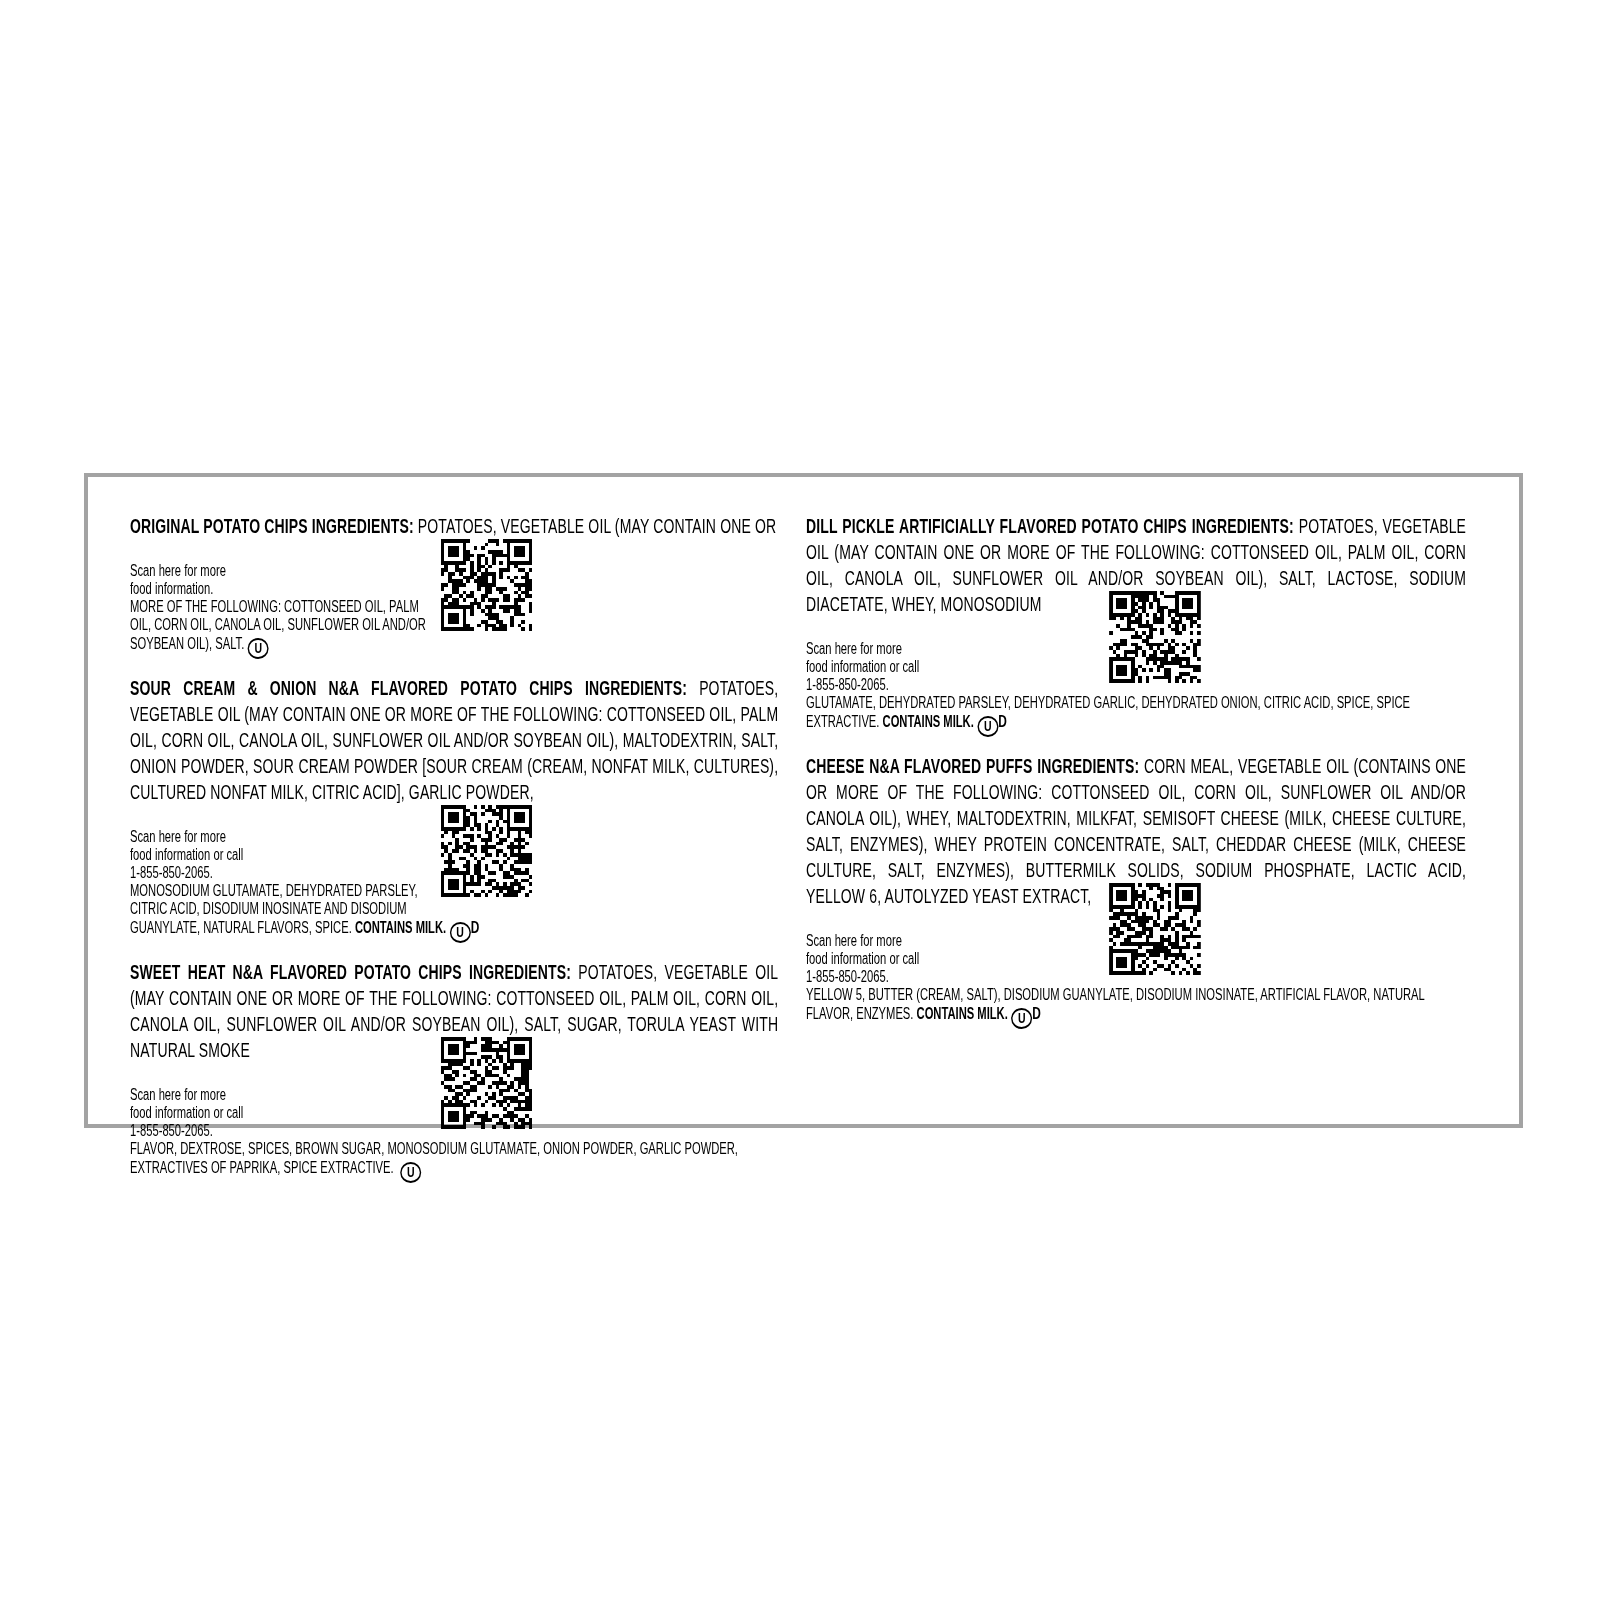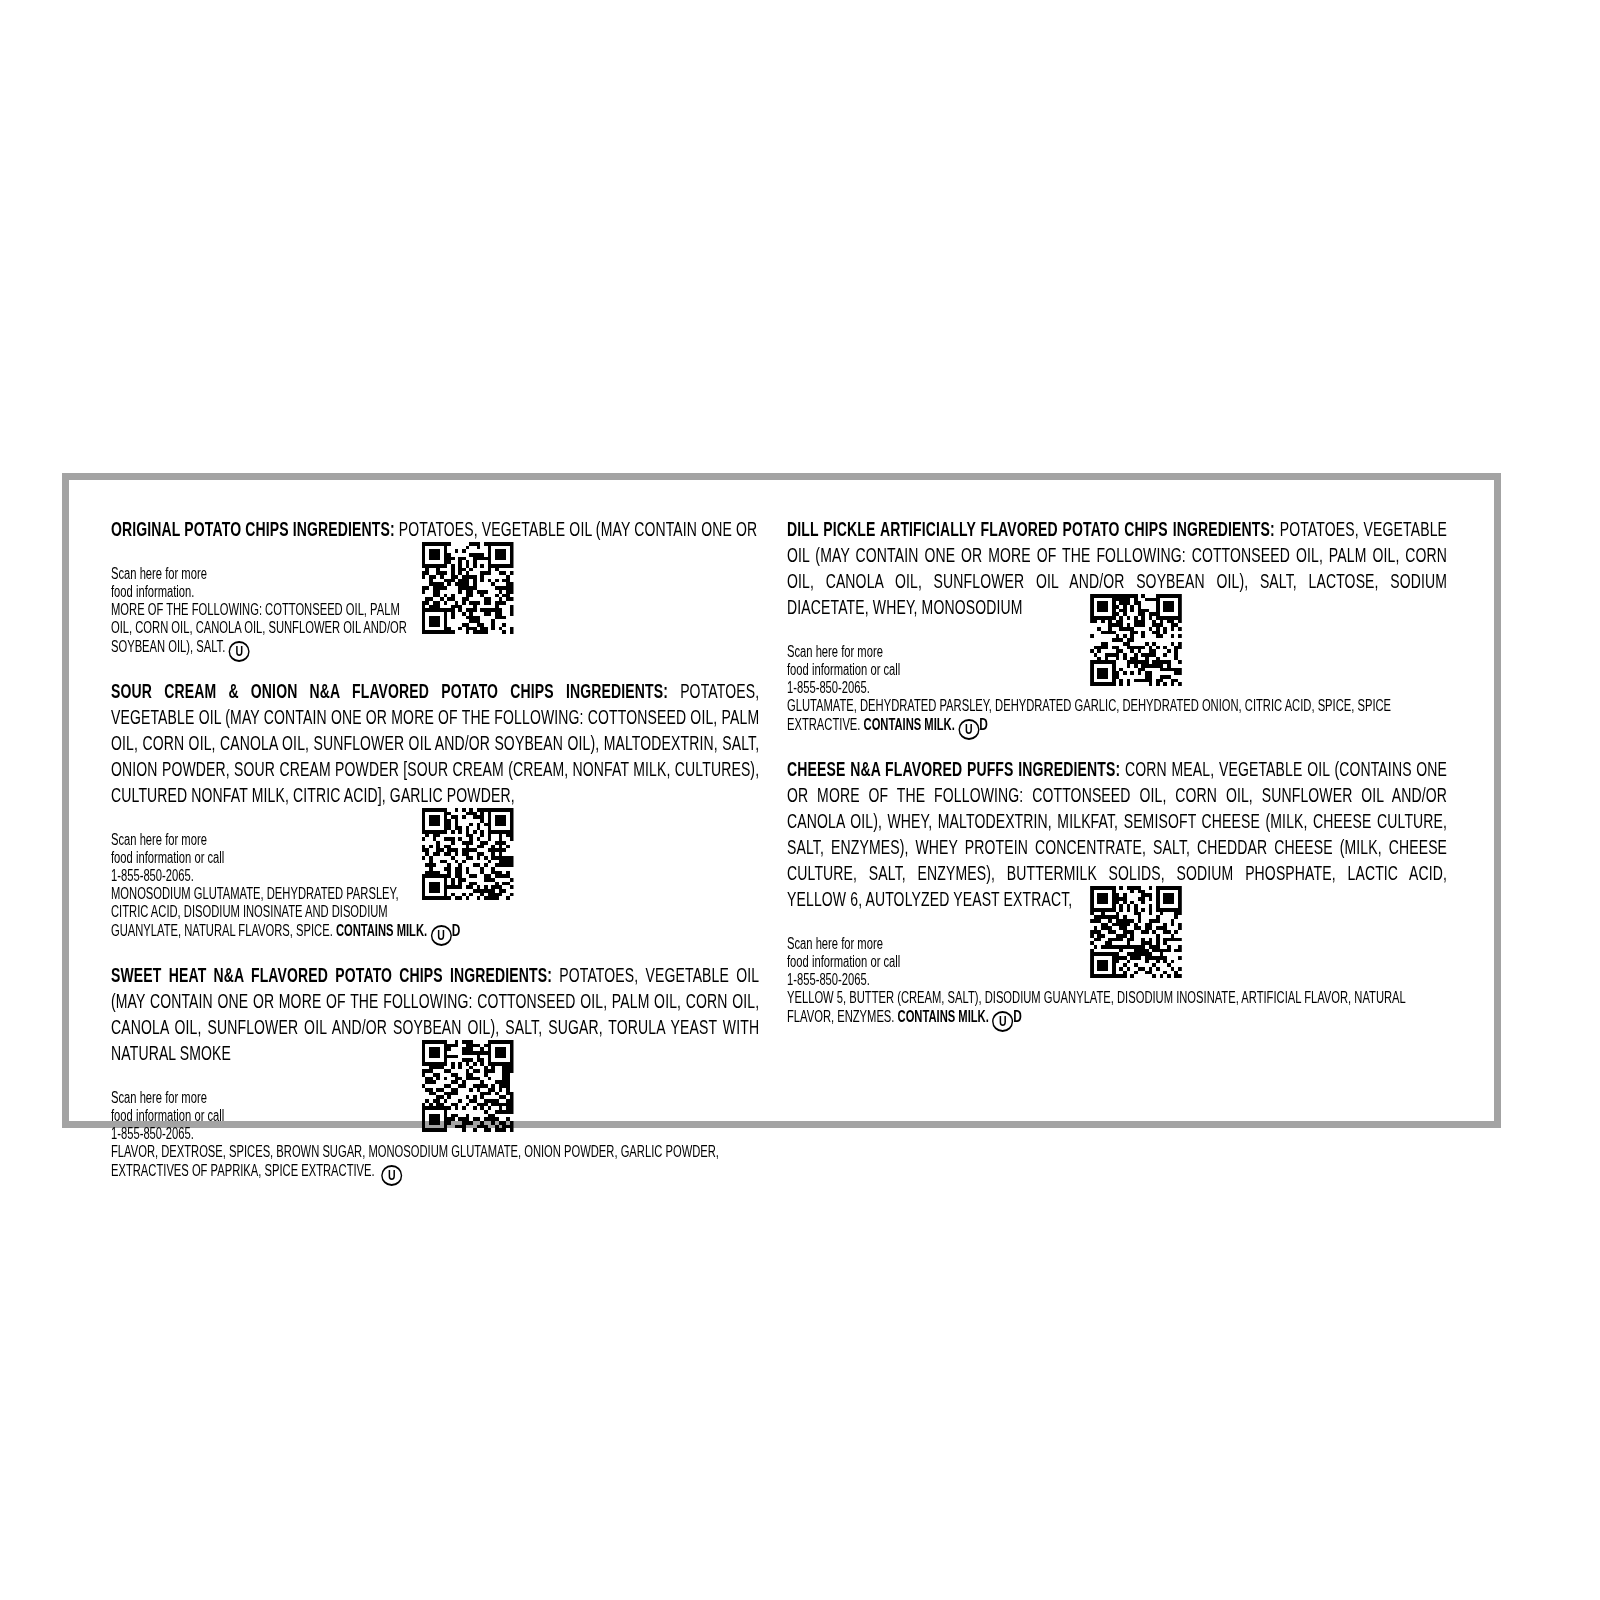--- a/index.html
+++ b/index.html
@@ -5,24 +5,24 @@
   html, body { margin: 0; padding: 0; background: #ffffff; }
   .sheet {
     position: relative;
     width: 1600px; height: 1600px;
     background: #ffffff;
     font-family: "Liberation Sans", sans-serif;
     color: #000;
   }
   .label-box {
     position: absolute;
-    left: 62px; top: 473px;
+    left: 84px; top: 473px;
     width: 1439px; height: 655px;
     box-sizing: border-box;
-    border: 7px solid #a3a3a3;
+    border: 4px solid #a3a3a3;
     background: #ffffff;
   }
   .col {
     position: absolute;
     top: 36px;
     transform: scaleX(0.70);
     transform-origin: 0 0;
   }
   .col-left  { left: 42px;  width: 926px; }
   .col-right { left: 718px; width: 943px; }

